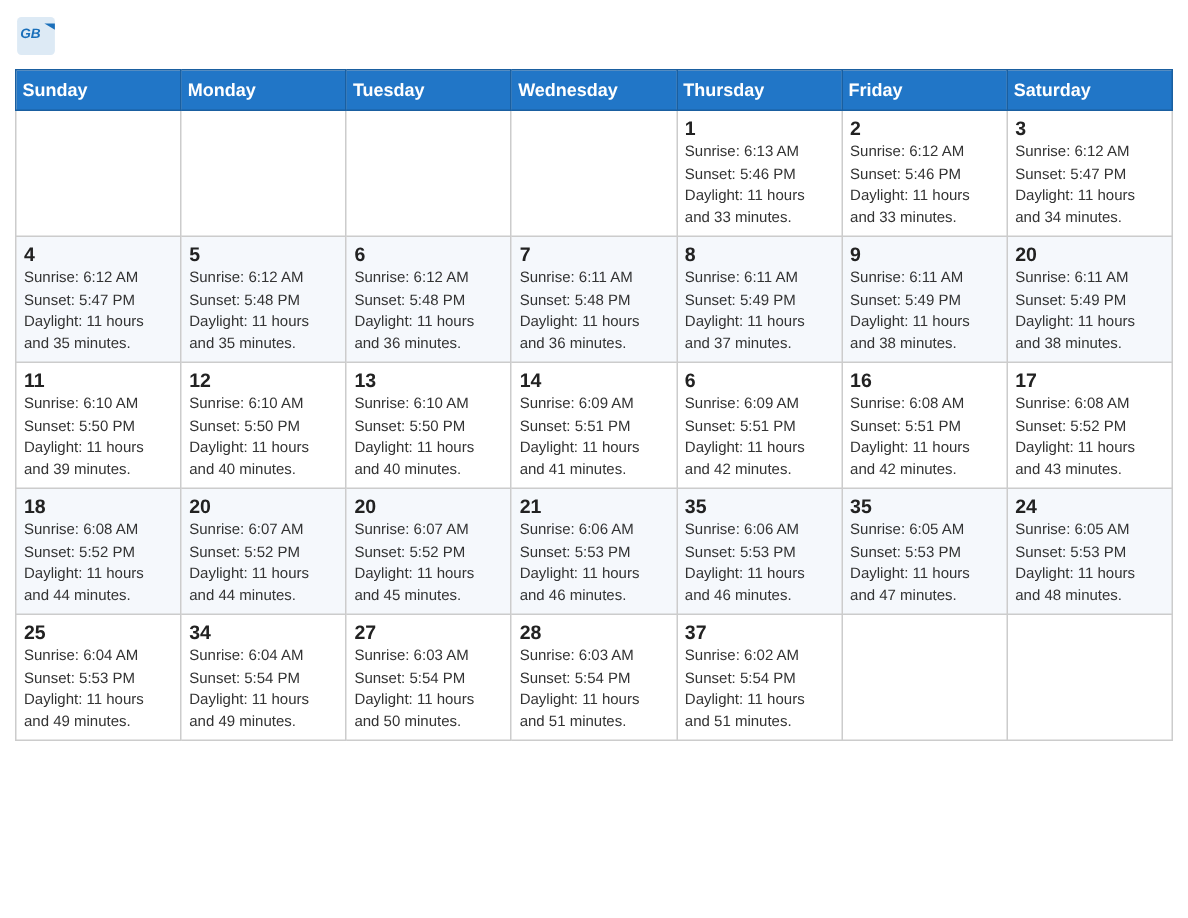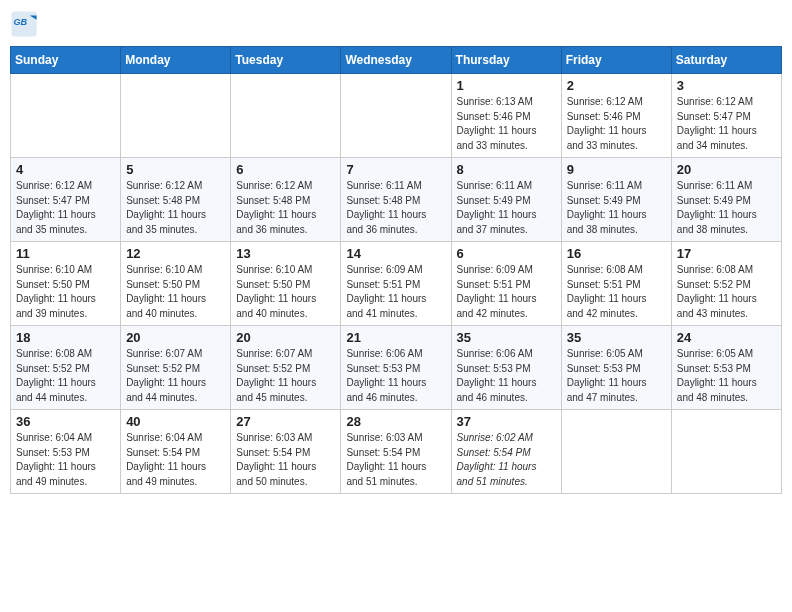--- a/index.html
+++ b/index.html
@@ -298,28 +298,28 @@
         <td>
           <div class="day-number">24</div>
           <div class="day-info" style="white-space: pre-line;">Sunrise: 6:05 AM
 Sunset: 5:53 PM
 Daylight: 11 hours
 and 48 minutes.</div>
         </td>
       </tr>
       <tr>
         <td>
-          <div class="day-number">36</div>
+          <div class="day-number">25</div>
           <div class="day-info" style="white-space: pre-line;">Sunrise: 6:04 AM
 Sunset: 5:53 PM
 Daylight: 11 hours
 and 49 minutes.</div>
         </td>
         <td>
-          <div class="day-number">40</div>
+          <div class="day-number">34</div>
           <div class="day-info" style="white-space: pre-line;">Sunrise: 6:04 AM
 Sunset: 5:54 PM
 Daylight: 11 hours
 and 49 minutes.</div>
         </td>
         <td>
           <div class="day-number">27</div>
           <div class="day-info" style="white-space: pre-line;">Sunrise: 6:03 AM
 Sunset: 5:54 PM
 Daylight: 11 hours
@@ -327,21 +327,21 @@
         </td>
         <td>
           <div class="day-number">28</div>
           <div class="day-info" style="white-space: pre-line;">Sunrise: 6:03 AM
 Sunset: 5:54 PM
 Daylight: 11 hours
 and 51 minutes.</div>
         </td>
         <td>
           <div class="day-number">37</div>
-          <div class="day-info" style="white-space: pre-line; font-style: italic;">Sunrise: 6:02 AM
+          <div class="day-info" style="white-space: pre-line;">Sunrise: 6:02 AM
 Sunset: 5:54 PM
 Daylight: 11 hours
 and 51 minutes.</div>
         </td>
         <td class="empty-cell"></td>
         <td class="empty-cell"></td>
       </tr>
     </tbody>
 </table>
 

